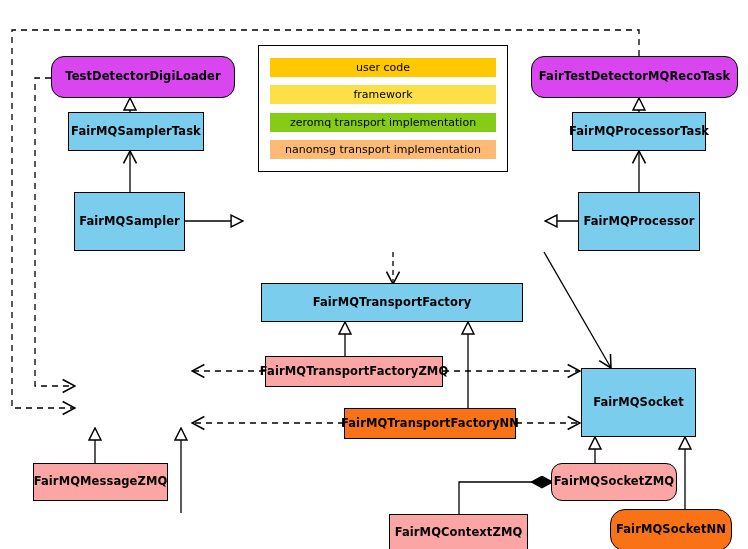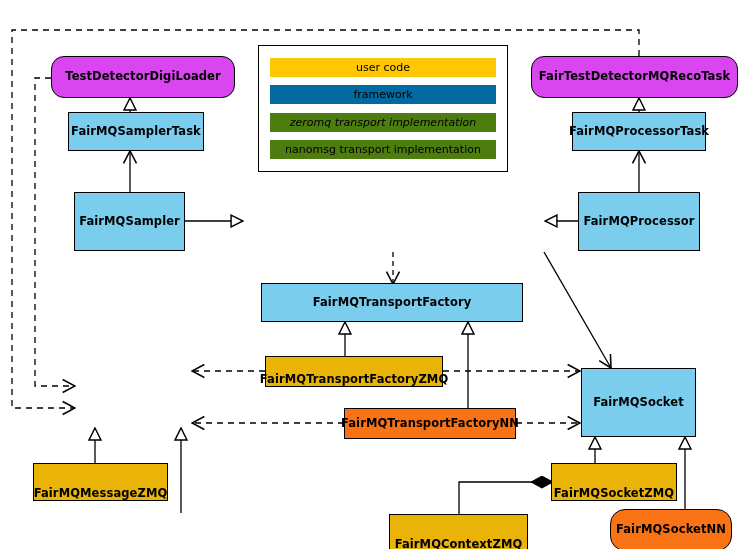--- a/index.html
+++ b/index.html
@@ -22,21 +22,21 @@
     font-size:11.5px;
     font-weight:bold;
     color:#000;
     line-height:1.15;
     letter-spacing:.1px;
     z-index:3;
   }
   .node.abstract{}
   .c-user{background:#d946ef;border-radius:13px;}
   .c-framework{background:#7BCDEE;}
-  .c-zmq{background:#eab308;align-items:flex-end;}
+  .c-zmq{background:#fca5a5;}
   .c-nn{background:#f97316;}
 
   
   #legend{
     position:absolute;
     box-sizing:border-box;
     border:1.6px solid #000;
     background:#ffffff;
     z-index:4;
     display:flex;flex-direction:column;
@@ -110,27 +110,27 @@
       <line x1="685" y1="493" x2="685" y2="421" marker-end="url(#hollowTri)"></line>
 
       <path d="M551,466 L459,466 L459,498" marker-start="url(#filledDiamond)"></path>
     </g>
   </svg>
 
   <div id="legend" style="left:258px;top:29px;width:250px;height:127px;">
     <div class="legend-row" style="background:#FFC800;">
       <span>user code</span>
     </div>
-    <div class="legend-row" style="background:#0369a1;">
+    <div class="legend-row" style="background:#fde047;">
       <span>framework</span>
     </div>
-    <div class="legend-row" style="background:#4d7c0f;font-style:italic;">
+    <div class="legend-row" style="background:#84cc16;">
       <span>zeromq transport implementation</span>
     </div>
-    <div class="legend-row" style="background:#4d7c0f;">
+    <div class="legend-row" style="background:#fdba74;">
       <span>nanomsg transport implementation</span>
     </div>
   </div>
 
   <div class="node c-user" style="left:51px;top:40px;width:184px;height:42px;">
     <span>TestDetectorDigiLoader</span>
   </div>
 
   <div class="node c-framework abstract" style="left:68px;top:96px;width:136px;height:39px;">
     <span>FairMQSamplerTask</span>
@@ -168,21 +168,21 @@
 
   <div class="node c-zmq" style="left:33px;top:447px;width:135px;height:38px;">
     <span>FairMQMessageZMQ</span>
   </div>
 
 
   <div class="node c-framework abstract" style="left:581px;top:352px;width:115px;height:69px;">
     <span>FairMQSocket</span>
   </div>
 
-  <div class="node c-zmq" style="left:551px;top:447px;width:126px;height:38px;">
+  <div class="node c-zmq" style="left:551px;top:447px;width:126px;height:38px;border-radius:11px;">
     <span>FairMQSocketZMQ</span>
   </div>
 
   <div class="node c-nn" style="left:610px;top:493px;width:122px;height:42px;border-radius:15px;">
     <span>FairMQSocketNN</span>
   </div>
 
   <div class="node c-zmq" style="left:389px;top:498px;width:139px;height:38px;">
     <span>FairMQContextZMQ</span>
   </div>

